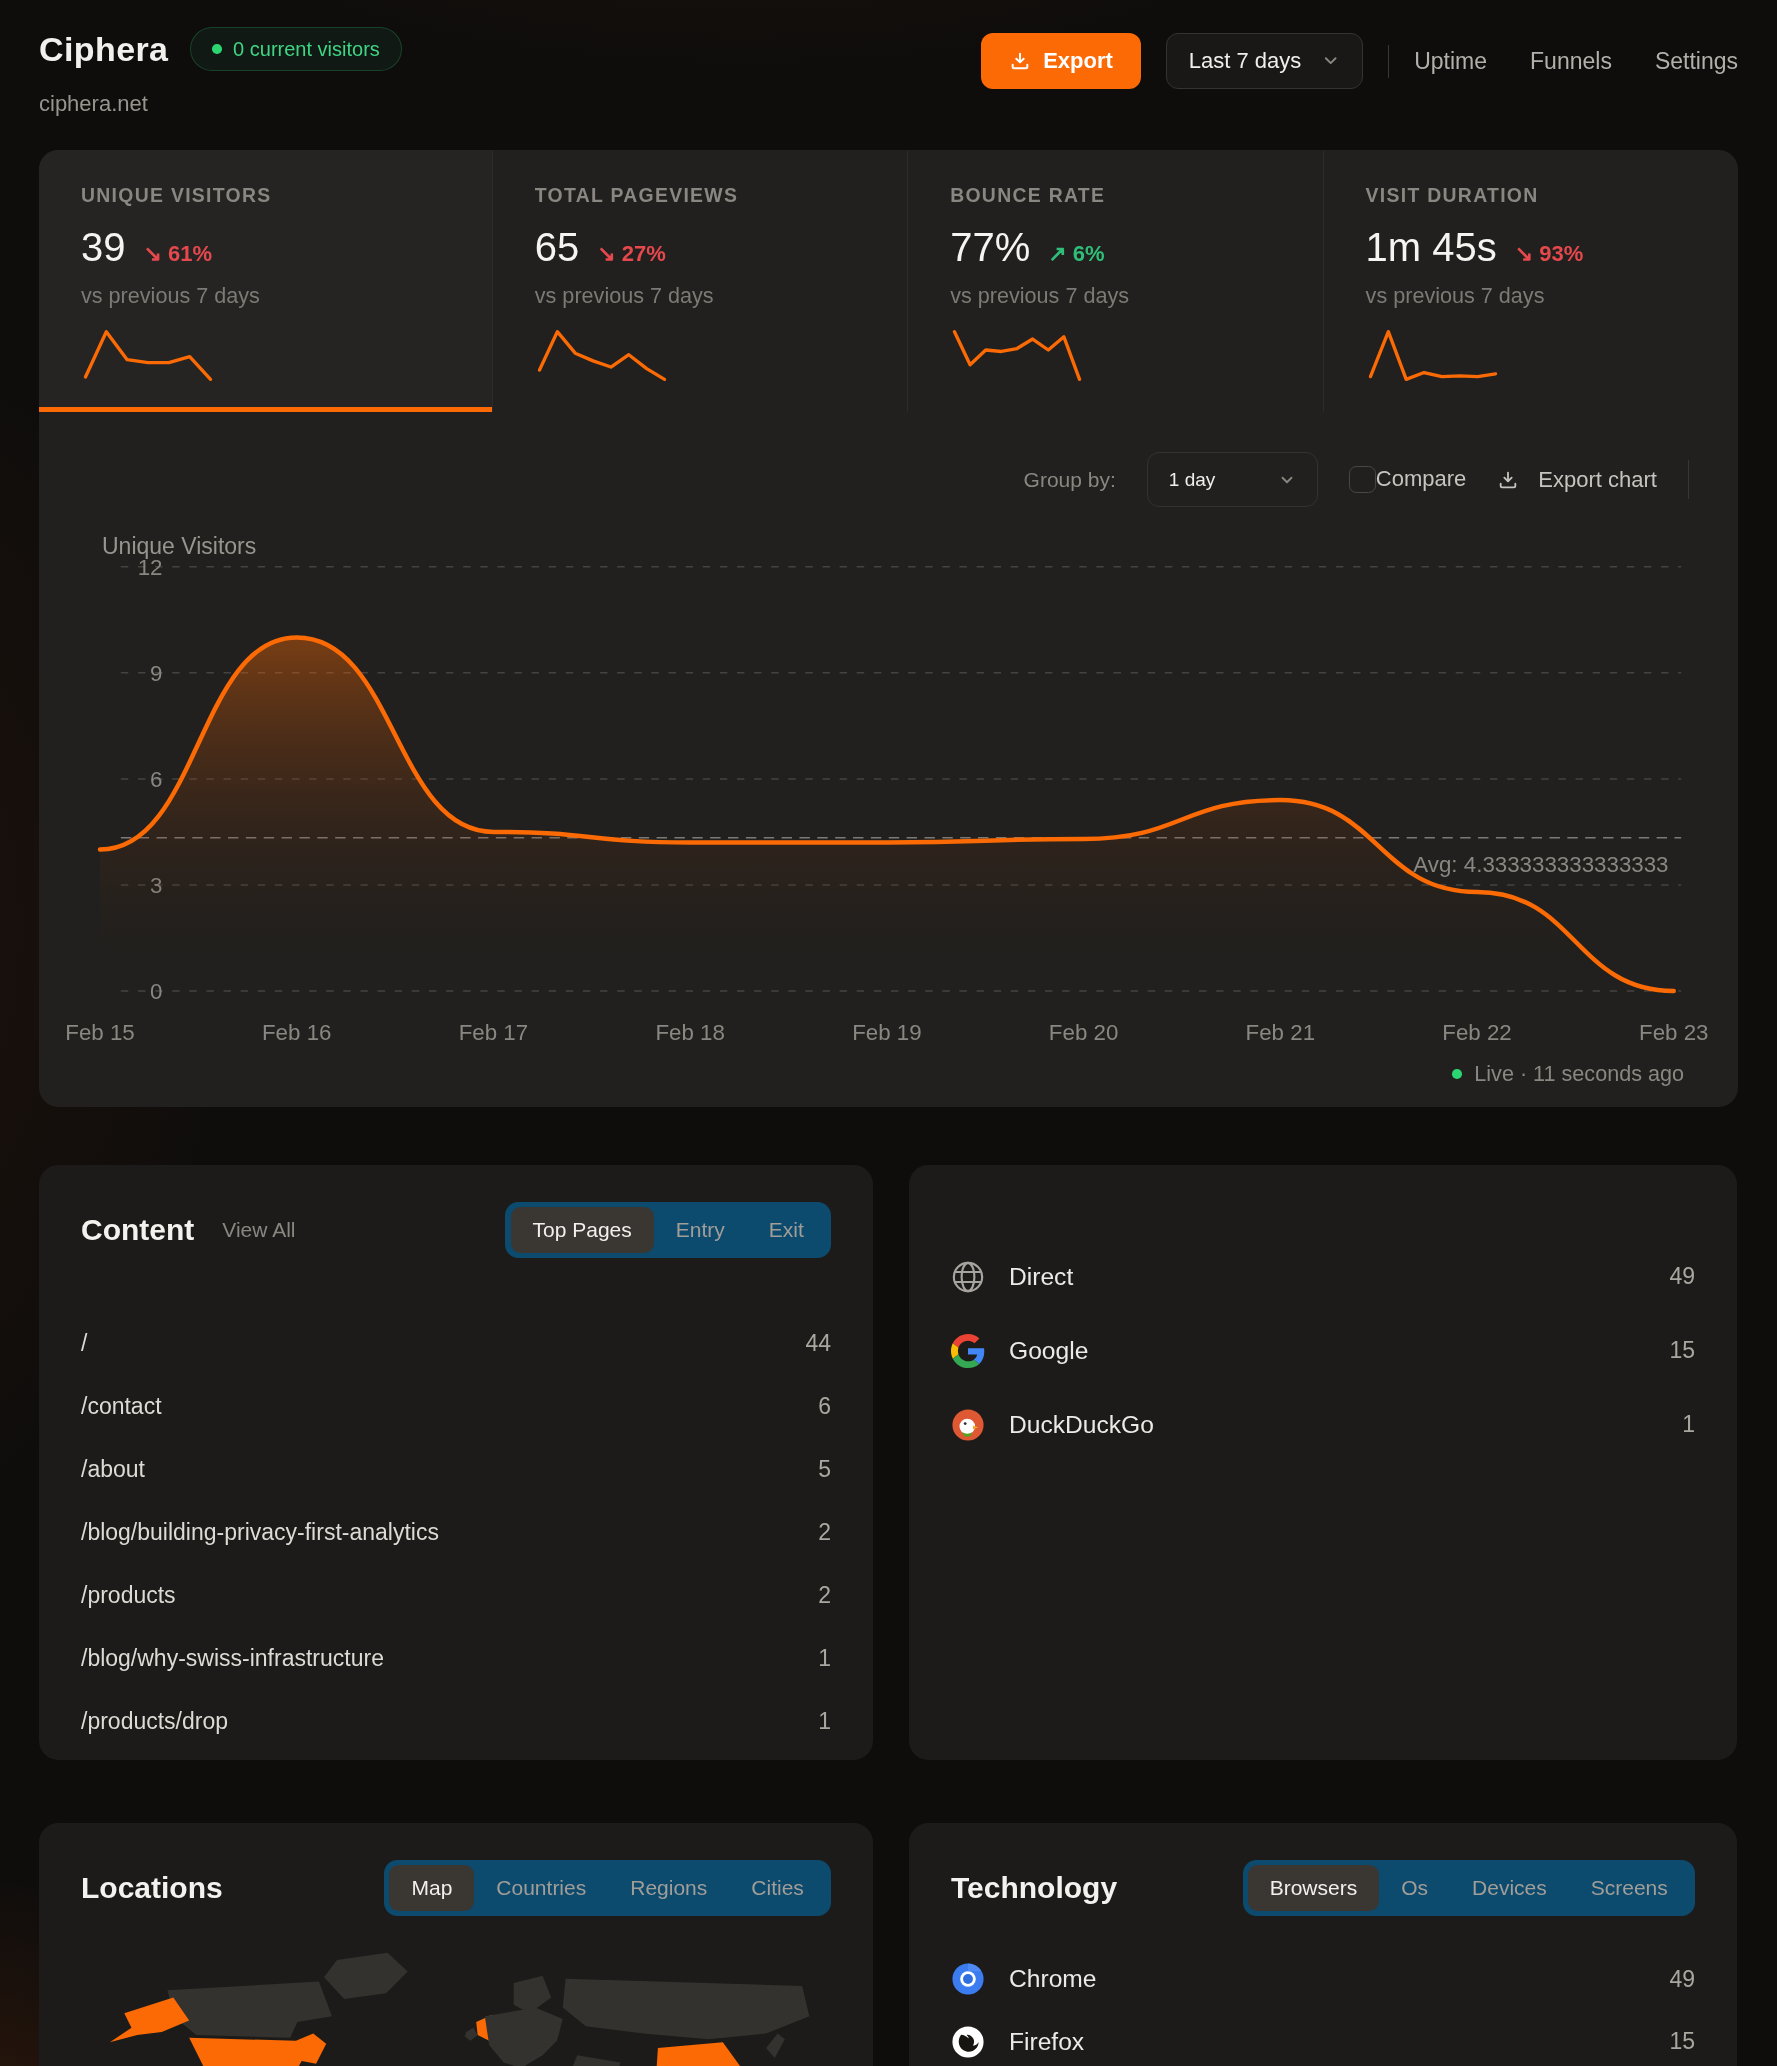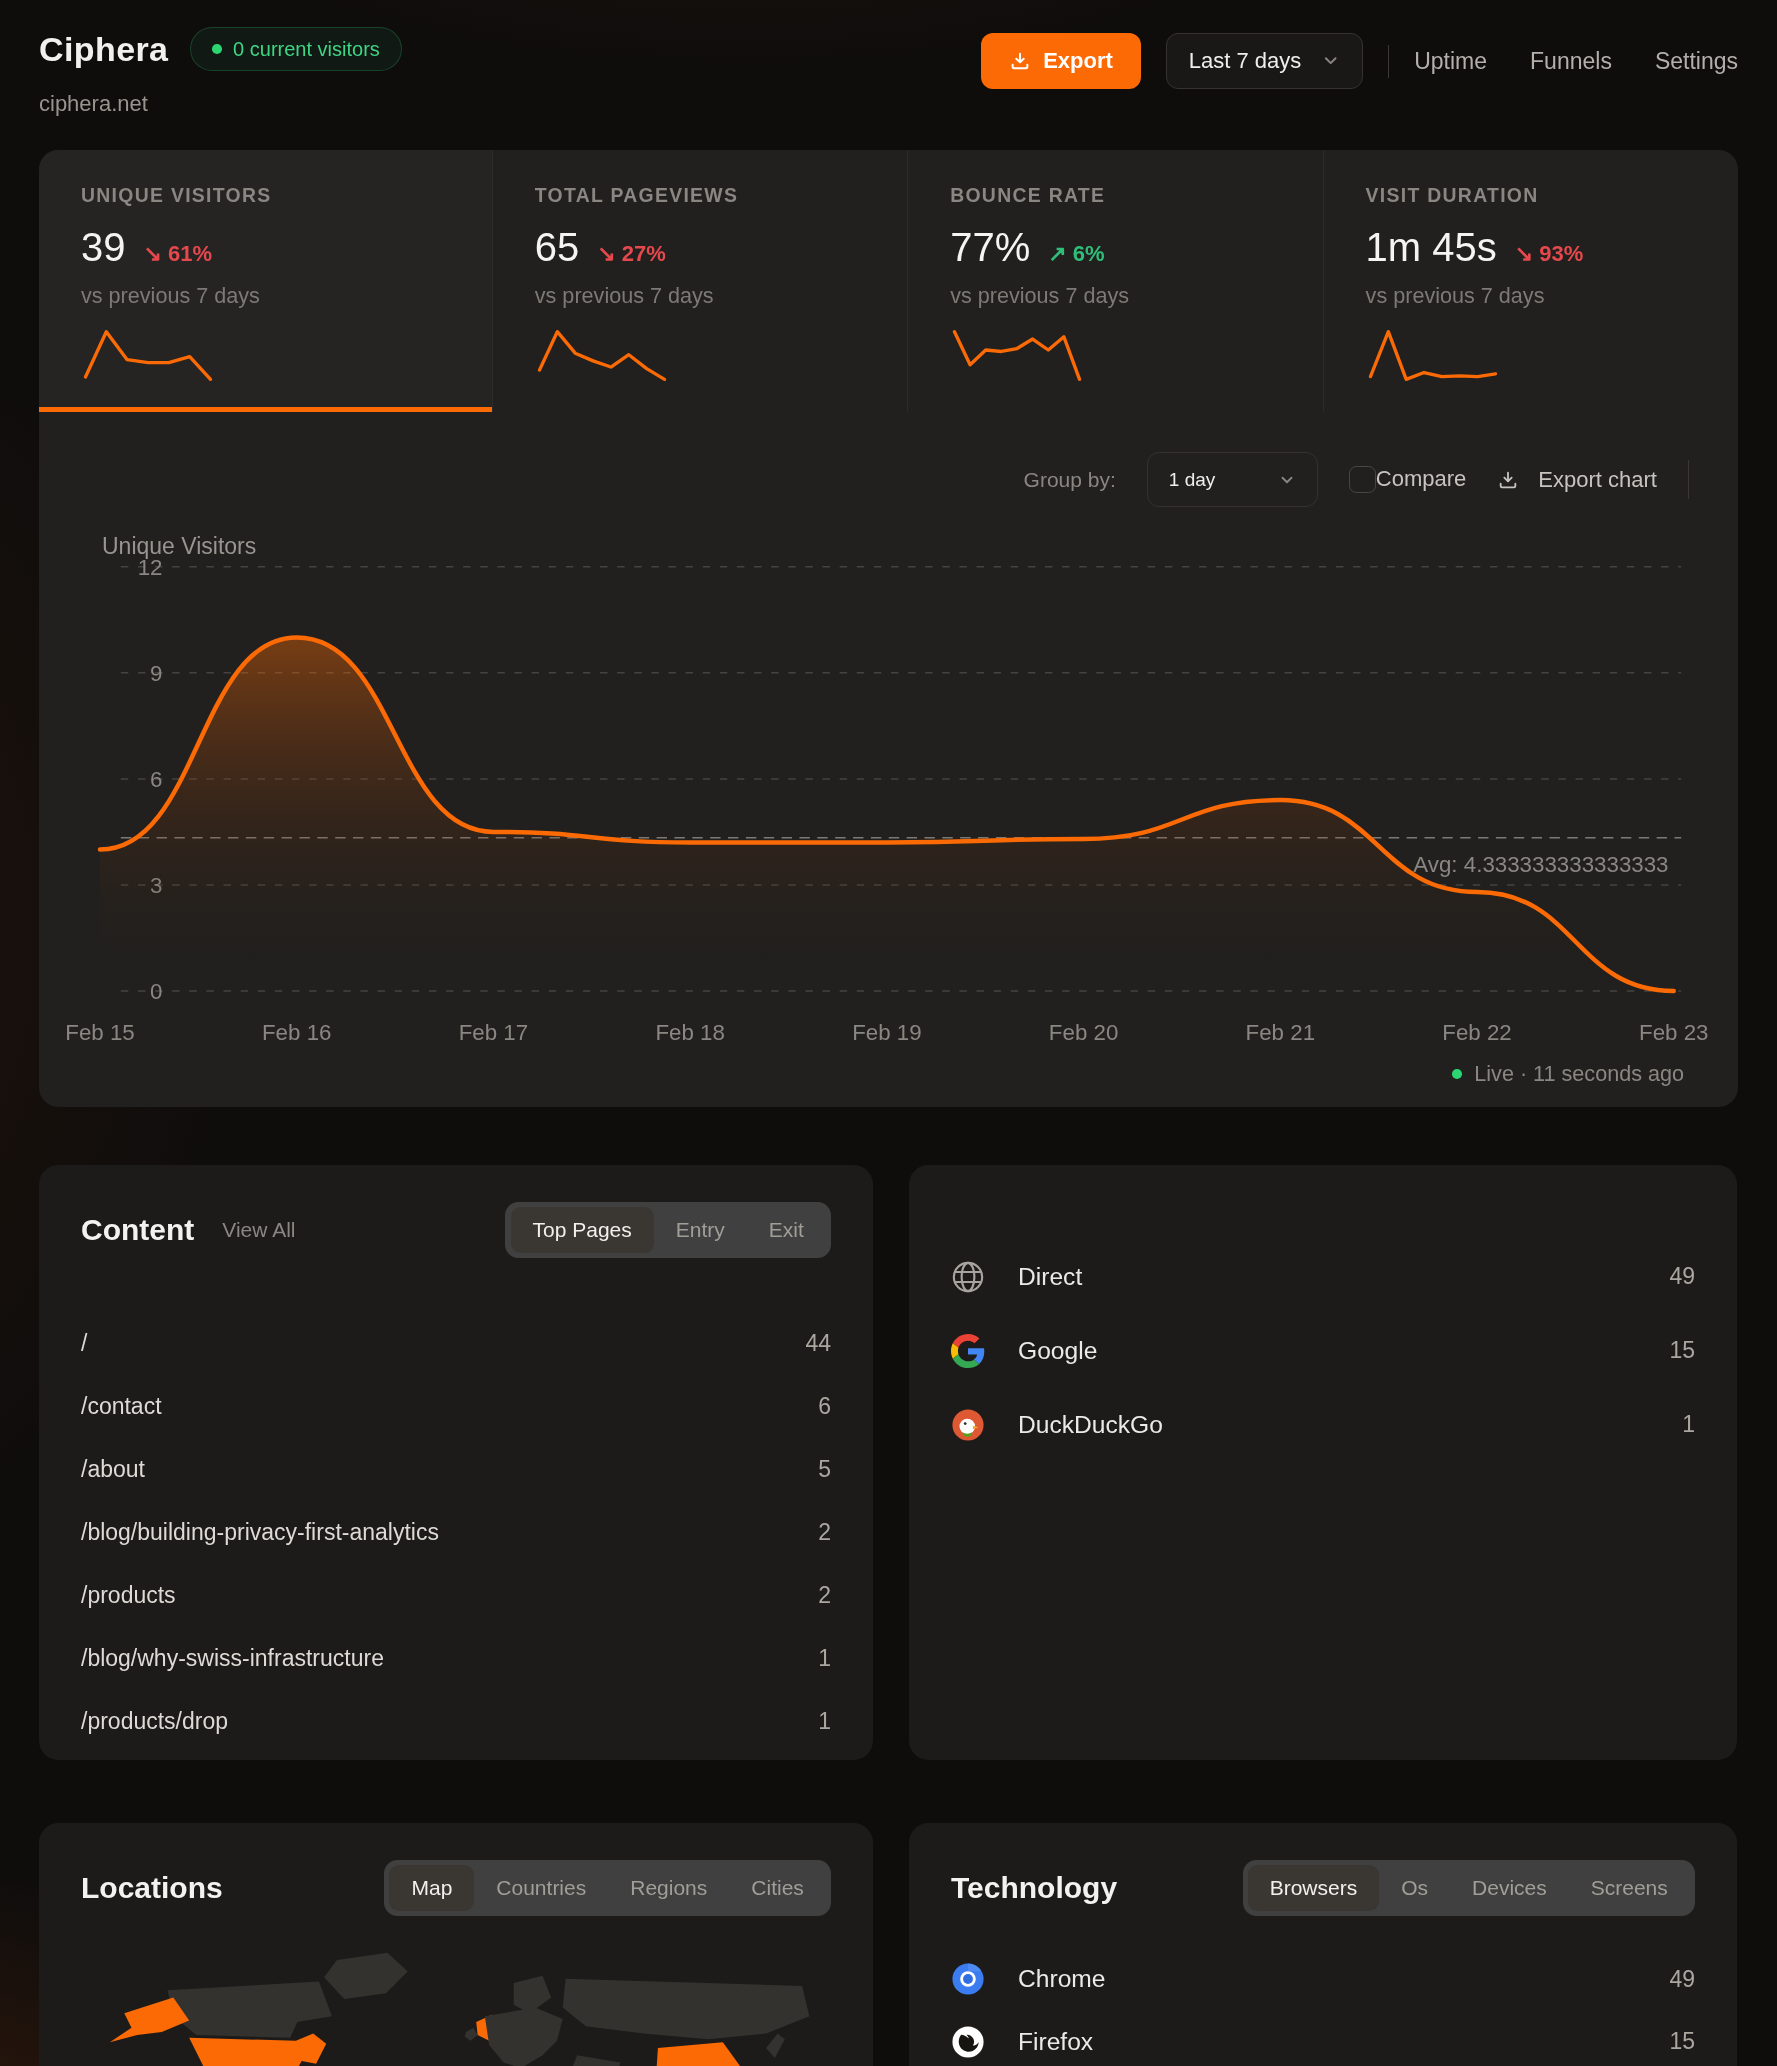--- a/index.html
+++ b/index.html
@@ -66,29 +66,29 @@
   .live-text{color:var(--muted);font-size:21.6px}
   
   .row2{display:grid;grid-template-columns:834px 828px;gap:36px;margin-top:58px}
   .row3{display:grid;grid-template-columns:834px 828px;gap:36px;margin-top:63px}
   .panel{background:var(--panel);border-radius:19.4px;padding:37px 42px;box-sizing:border-box}
   .row2 .panel{height:595px}
   .row3 .panel{height:521px}
   .panel-head{display:flex;align-items:center}
   .panel-title{font-size:30px;font-weight:700;color:#f4f2ef}
   .view-all{margin-left:28px;color:var(--muted);font-size:21px;cursor:pointer}
-  .segmented{margin-left:auto;display:flex;background:#404040;border-radius:13.4px;padding:5.2px}
+  .segmented{margin-left:auto;display:flex;background:#0c4a6e;border-radius:13.4px;padding:5.2px}
   .seg{padding:11px 22px;font-size:21px;color:#a19e98;border-radius:9.7px;cursor:pointer;white-space:nowrap}
   .seg.active{background:#3a3733;color:#f2f0ed}
   .content-list{margin-top:71px}
   .c-row{display:flex;justify-content:space-between;align-items:center;height:30px;margin-bottom:33px;font-size:23px}
   .c-path{color:#dedbd6}
   .c-val{color:#aaa7a1}
   .ref-list{margin-top:52px}
-  .ref-row{display:flex;align-items:center;gap:33px;height:46px;margin-bottom:28px}
+  .ref-row{display:flex;align-items:center;gap:24px;height:46px;margin-bottom:28px}
   .ref-icon{width:34px;height:34px;flex:0 0 auto}
   .ref-name{font-size:24.6px;color:#eceae6}
   .ref-val{margin-left:auto;font-size:23px;color:#aaa7a1}
   .map-wrap{margin-top:31px}
   .map{width:100%;height:auto;display:block}
   .land{fill:#34322f}
   .land-hi{fill:var(--accent)}
   .tech-list{margin-top:42px}
   .tech-list .ref-row{height:43px;margin-bottom:19.4px}
 </style>

